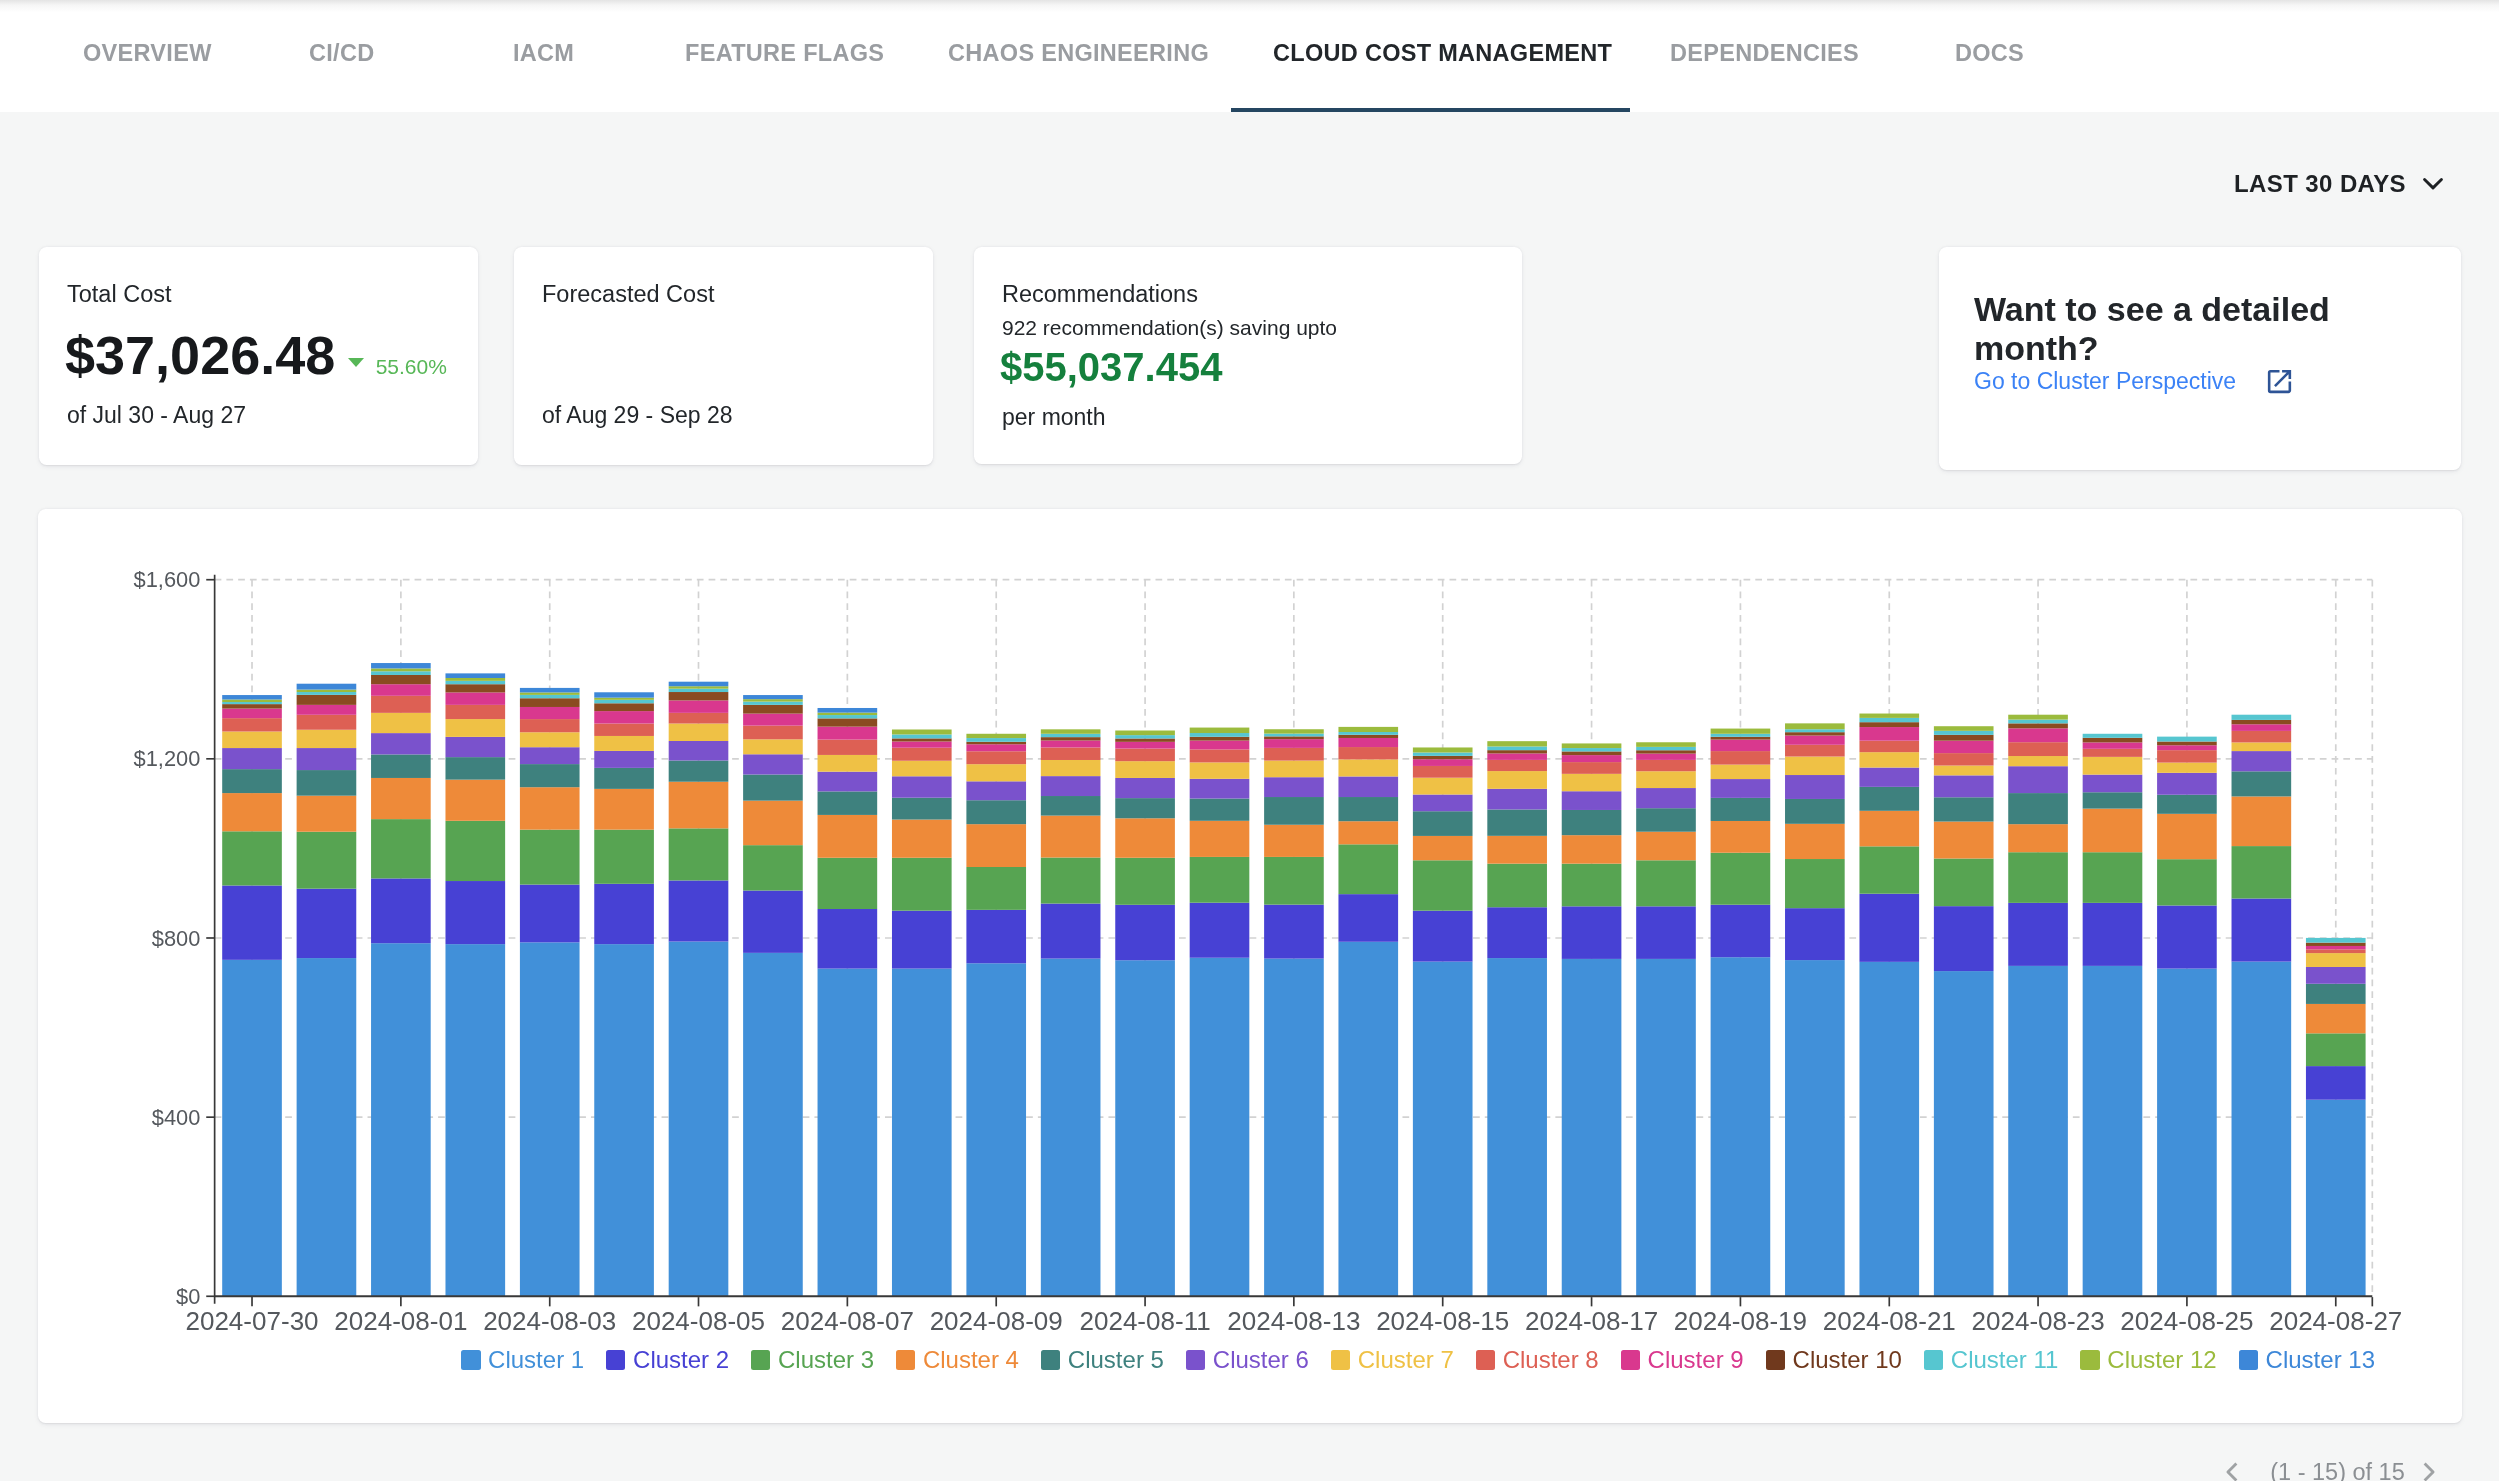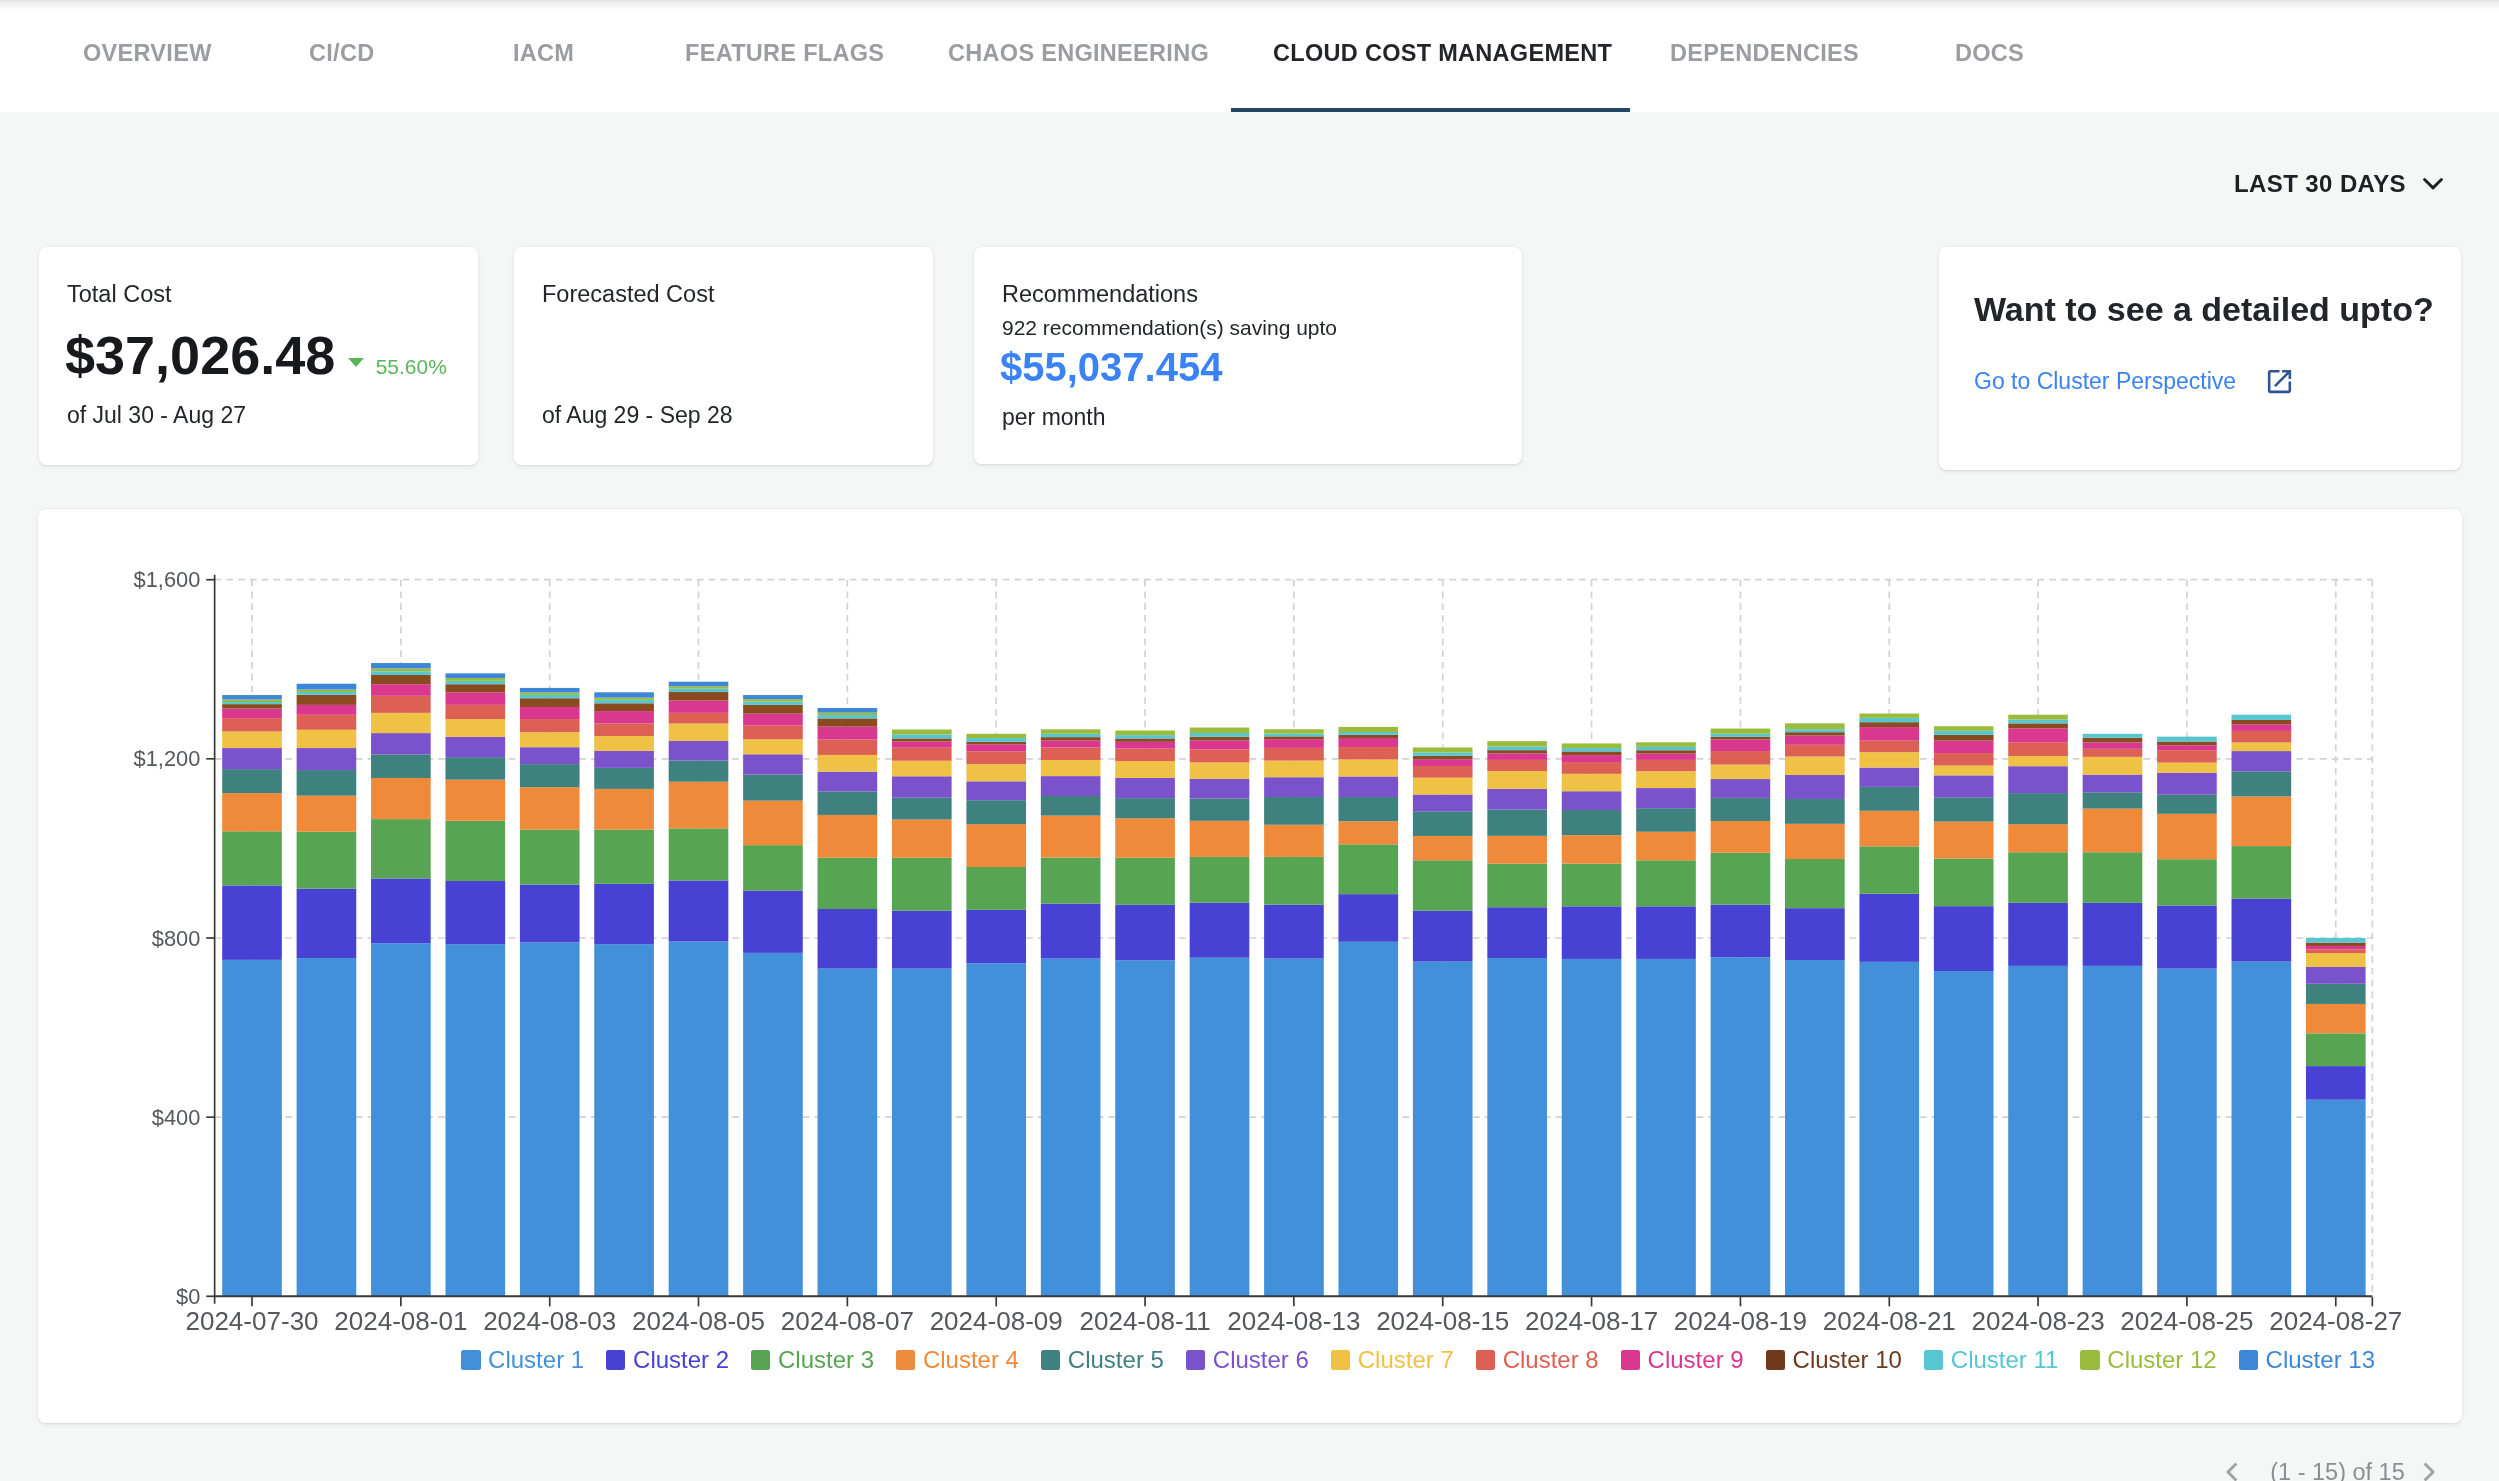--- a/index.html
+++ b/index.html
@@ -47,25 +47,25 @@
   <div class="cnum">$37,026.48<span class="tri"></span><span class="pct">55.60%</span></div>
   <div class="cdate">of Jul 30 - Aug 27</div>
 </div>
 <div class="card" style="left:514px;top:247px;width:419px;height:218px">
   <div class="clabel">Forecasted Cost</div>
   <div class="cdate">of Aug 29 - Sep 28</div>
 </div>
 <div class="card" style="left:974px;top:247px;width:548px;height:217px">
   <div class="clabel">Recommendations</div>
   <div style="position:absolute;left:28px;top:69px;font-size:21px;color:#22262a">922 recommendation(s) saving upto</div>
-  <div style="position:absolute;left:26px;top:98px;font-size:40px;font-weight:bold;color:#3b82f6">$55,037.454</div>
+  <div style="position:absolute;left:26px;top:98px;font-size:40px;font-weight:bold;color:#15803d">$55,037.454</div>
   <div style="position:absolute;left:28px;top:157px;font-size:23px;color:#22262a">per month</div>
 </div>
 <div class="card" style="left:1939px;top:247px;width:522px;height:223px">
-  <div style="position:absolute;left:35px;top:43px;font-size:34px;font-weight:bold;color:#22262a">Want to see a detailed upto?</div>
+  <div style="position:absolute;left:35px;top:43px;font-size:34px;font-weight:bold;color:#22262a">Want to see a detailed month?</div>
   <div style="position:absolute;left:35px;top:121px;font-size:23px;color:#3b82f6">Go to Cluster Perspective</div>
   <svg style="position:absolute;left:325px;top:119px" width="31" height="31" viewBox="0 0 24 24">
       <path fill="#2e5496" d="M19 19H5V5h7V3H5a2 2 0 0 0-2 2v14a2 2 0 0 0 2 2h14c1.1 0 2-.9 2-2v-7h-2v7zM14 3v2h3.59l-9.83 9.83 1.41 1.41L19 6.41V10h2V3h-7z"></path>
     </svg>
 </div>
 
 <div class="chart"></div>
 <svg width="2500" height="1482" viewBox="0 0 2976 1764" style="position:absolute;left:0;top:0">
 <line x1="255.5" y1="1329.8" x2="2824.0" y2="1329.8" stroke="#d2d2d2" stroke-width="2" stroke-dasharray="8,6"></line>
 <line x1="255.5" y1="1116.5" x2="2824.0" y2="1116.5" stroke="#d2d2d2" stroke-width="2" stroke-dasharray="8,6"></line>

